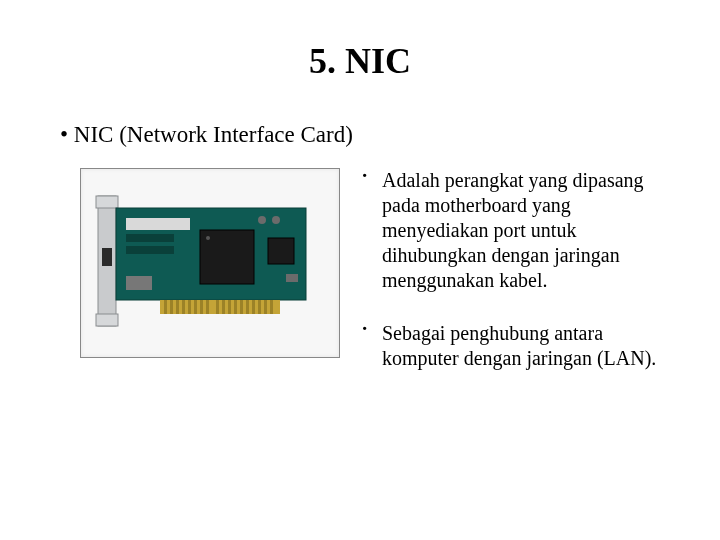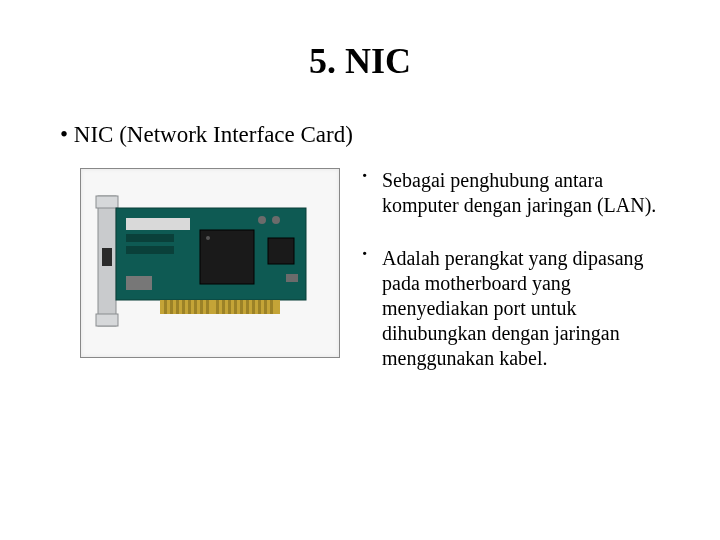--- a/index.html
+++ b/index.html
@@ -123,18 +123,18 @@
         <rect x="36" y="68" width="48" height="8" fill="#0a403a"></rect>
         <rect x="36" y="98" width="26" height="14" fill="#777"></rect>
 
         <circle cx="172" cy="42" r="4" fill="#6b6b6b"></circle>
         <circle cx="186" cy="42" r="4" fill="#6b6b6b"></circle>
         <rect x="196" y="96" width="12" height="8" fill="#6b6b6b"></rect>
       </svg>
     </div>
 
     <ul class="sub-list">
+      <li>Adalah perangkat yang dipasang pada motherboard yang menyediakan port untuk dihubungkan dengan jaringan menggunakan kabel.</li>
       <li>Sebagai penghubung antara komputer dengan jaringan (LAN).</li>
-      <li>Adalah perangkat yang dipasang pada motherboard yang menyediakan port untuk dihubungkan dengan jaringan menggunakan kabel.</li>
     </ul>
 
   </div>
 </div>
 
 </body></html>

